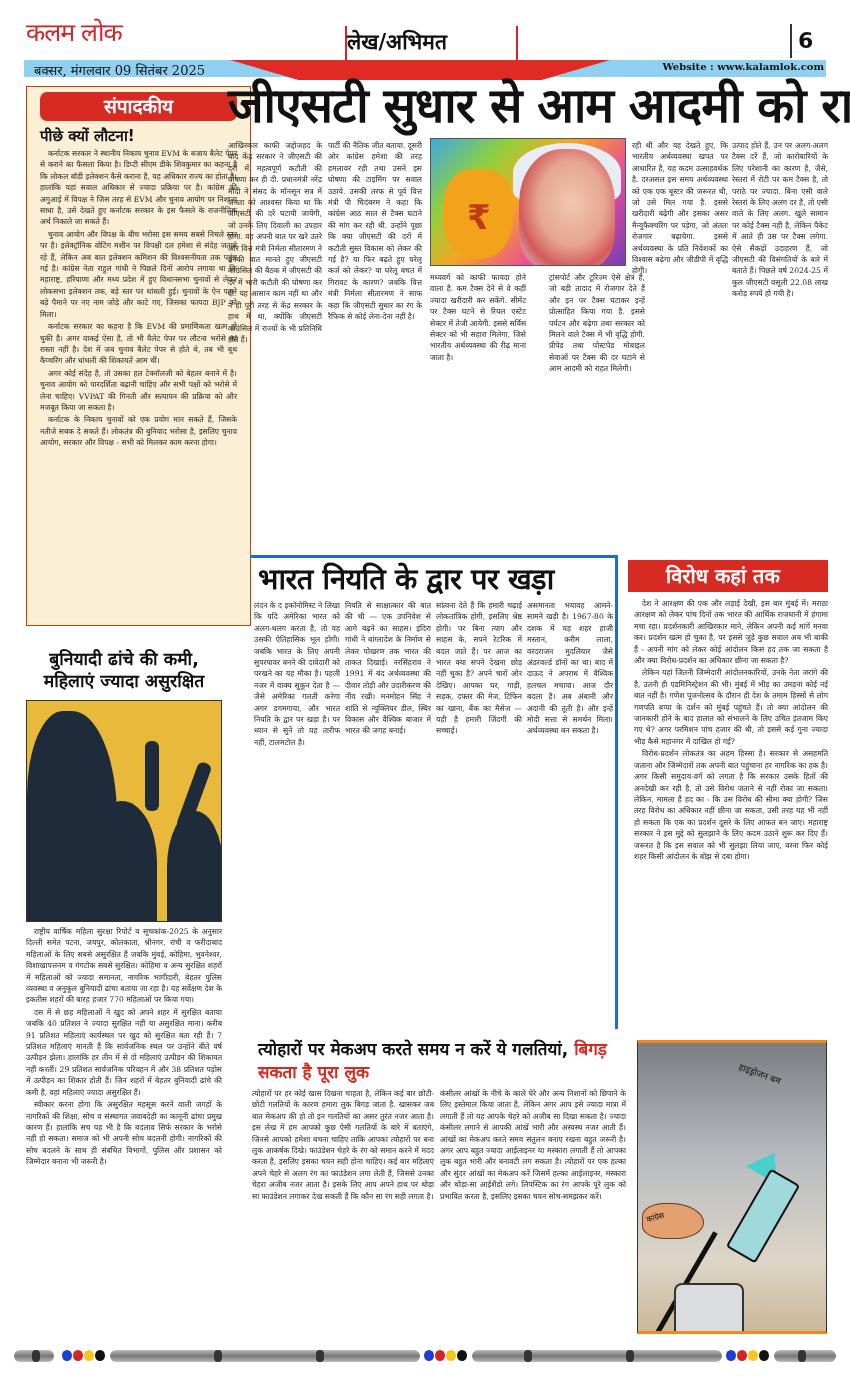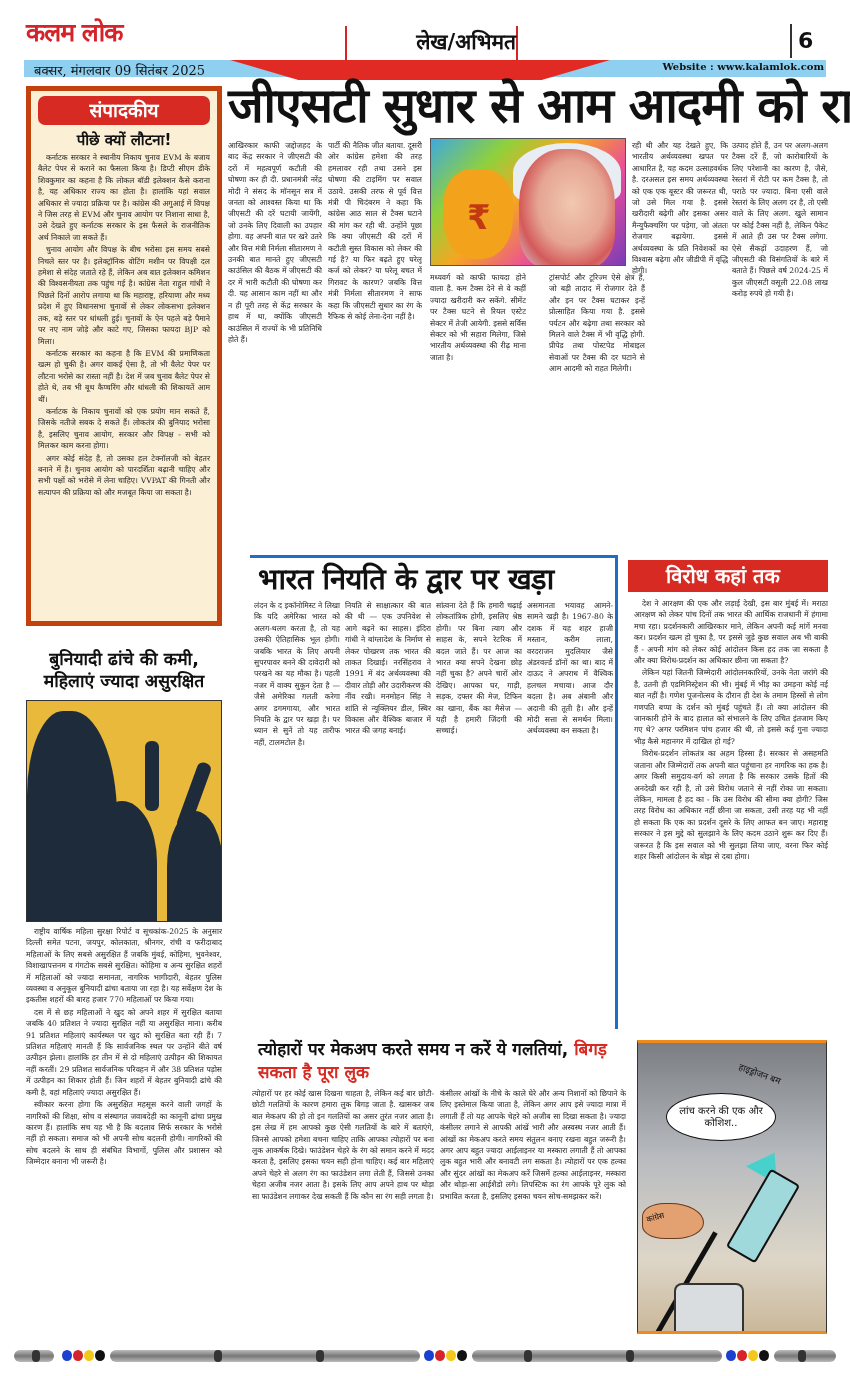--- a/index.html
+++ b/index.html
@@ -1,30 +1,30 @@
 <!DOCTYPE html>
 <html><head>
 <meta charset="utf-8">
 <style>
   *{box-sizing:border-box;margin:0;padding:0}
   html,body{width:850px;height:1376px;background:#fff;overflow:hidden}
   body{font-family:"DejaVu Serif",serif;color:#111;position:relative}
   .abs{position:absolute}
   
-  .brand{left:26px;top:14px;font-family:"DejaVu Sans",sans-serif;font-weight:700;font-size:25px;color:#d4242a;letter-spacing:-1px}
-  .section-box{left:345px;top:26px;width:173px;height:34px;border-left:2px solid #d4242a;border-right:2px solid #d4242a;text-align:right;font-family:"DejaVu Sans",sans-serif;font-weight:900;font-size:21px;line-height:32px}
+  .brand{left:26px;top:14px;font-family:"DejaVu Sans",sans-serif;font-weight:400;font-size:25px;color:#d4242a;letter-spacing:-1px}
+  .section-box{left:345px;top:26px;width:173px;height:34px;border-left:2px solid #d4242a;border-right:2px solid #d4242a;text-align:left;font-family:"DejaVu Sans",sans-serif;font-weight:900;font-size:21px;line-height:32px}
   .pageno{left:790px;top:24px;border-left:2px solid #333;padding-left:6px;font-family:"DejaVu Sans",sans-serif;font-weight:700;font-size:22px;height:34px;line-height:34px}
   .bluebar{left:24px;top:60px;width:802px;height:17px;background:#8fd0f0}
   .redtrap{left:230px;top:60px;width:380px;height:20px;background:#e12a24;clip-path:polygon(0 0,100% 0,82% 100%,18% 100%)}
   .dateline{left:34px;top:61px;font-size:13px;color:#111}
   .website{right:26px;top:61px;font-size:10px;font-weight:700;color:#111}
   
-  .editorial{left:26px;top:86px;width:196px;height:540px;background:#fbf0d5;border:5px solid #c2410c;padding:5px 7px}
+  .editorial{left:26px;top:86px;width:225px;height:540px;background:#fbf0d5;border:1px solid #c2410c;padding:5px 13px}
   .ed-head{background:#d62a22;color:#fff;border-radius:7px;text-align:center;font-family:"DejaVu Sans",sans-serif;font-weight:900;font-size:19px;height:29px;line-height:29px}
-  .ed-sub{text-align:center;font-family:"DejaVu Sans",sans-serif;font-size:15px;font-weight:700;margin:4px 0 3px}
+  .ed-sub{font-family:"DejaVu Sans",sans-serif;font-size:15px;font-weight:700;margin:4px 0 3px}
   .body{font-size:7.6px;line-height:11.4px;text-align:justify;color:#222}
   .body p{text-indent:8px;margin-bottom:1px}
   .col{position:absolute}
   
   .headline{left:228px;top:84px;width:600px;font-family:"DejaVu Sans",sans-serif;font-weight:900;font-size:48px;letter-spacing:-1px;line-height:42px;white-space:nowrap}
   .photo1{left:430px;top:138px;width:196px;height:128px;border:1px solid #555;overflow:hidden;background:linear-gradient(135deg,#3fa9e0 0%,#8fd13c 25%,#f5a623 45%,#e94c9c 70%,#7a3db5 100%)}
   .moneybag{left:12px;top:30px;width:70px;height:90px;background:#f3a21b;border-radius:40% 40% 45% 45%;}
   .rupee{left:36px;top:58px;font-size:34px;color:#c23a14;font-family:"DejaVu Sans",sans-serif;font-weight:900}
   .face{left:88px;top:10px;width:96px;height:120px;background:radial-gradient(ellipse at 55% 45%,#f2c8b0 0%,#e5a592 45%,#d45a5a 70%,#cfd8e8 100%);border-radius:45% 45% 30% 30%}
   .hair{left:82px;top:4px;width:108px;height:60px;background:#e8ecf3;border-radius:50% 50% 20% 20%}
@@ -68,22 +68,22 @@
 <div class="abs dateline">बक्सर, मंगलवार 09 सितंबर 2025</div>
 <div class="abs website">Website : www.kalamlok.com</div>
 
 <div class="abs editorial">
   <div class="ed-head">संपादकीय</div>
   <div class="ed-sub">पीछे क्यों लौटना!</div>
   <div class="body">
     <p>कर्नाटक सरकार ने स्थानीय निकाय चुनाव EVM के बजाय बैलेट पेपर से कराने का फैसला किया है। डिप्टी सीएम डीके शिवकुमार का कहना है कि लोकल बॉडी इलेक्शन कैसे कराना है, यह अधिकार राज्य का होता है। हालांकि यहां सवाल अधिकार से ज्यादा प्रक्रिया पर है। कांग्रेस की अगुआई में विपक्ष ने जिस तरह से EVM और चुनाव आयोग पर निशाना साधा है, उसे देखते हुए कर्नाटक सरकार के इस फैसले के राजनीतिक अर्थ निकाले जा सकते हैं।</p>
     <p>चुनाव आयोग और विपक्ष के बीच भरोसा इस समय सबसे निचले स्तर पर है। इलेक्ट्रॉनिक वोटिंग मशीन पर विपक्षी दल हमेशा से संदेह जताते रहे हैं, लेकिन अब बात इलेक्शन कमिशन की विश्वसनीयता तक पहुंच गई है। कांग्रेस नेता राहुल गांधी ने पिछले दिनों आरोप लगाया था कि महाराष्ट्र, हरियाणा और मध्य प्रदेश में हुए विधानसभा चुनावों से लेकर लोकसभा इलेक्शन तक, बड़े स्तर पर धांधली हुई। चुनावों के ऐन पहले बड़े पैमाने पर नए नाम जोड़े और काटे गए, जिसका फायदा BJP को मिला।</p>
     <p>कर्नाटक सरकार का कहना है कि EVM की प्रमाणिकता खत्म हो चुकी है। अगर वाकई ऐसा है, तो भी वैलेट पेपर पर लौटना भरोसे का रास्ता नहीं है। देश में जब चुनाव बैलेट पेपर से होते थे, तब भी बूथ कैप्चरिंग और धांधली की शिकायतें आम थीं।</p>
+    <p>अगर कोई संदेह है, तो उसका हल टेक्नॉलजी को बेहतर बनाने में है। चुनाव आयोग को पारदर्शिता बढ़ानी चाहिए और सभी पक्षों को भरोसे में लेना चाहिए। VVPAT की गिनती और सत्यापन की प्रक्रिया को और मजबूत किया जा सकता है।</p>
     <p>कर्नाटक के निकाय चुनावों को एक प्रयोग मान सकते हैं, जिसके नतीजे सबक दे सकते हैं। लोकतंत्र की बुनियाद भरोसा है, इसलिए चुनाव आयोग, सरकार और विपक्ष - सभी को मिलकर काम करना होगा।</p>
-    <p>अगर कोई संदेह है, तो उसका हल टेक्नॉलजी को बेहतर बनाने में है। चुनाव आयोग को पारदर्शिता बढ़ानी चाहिए और सभी पक्षों को भरोसे में लेना चाहिए। VVPAT की गिनती और सत्यापन की प्रक्रिया को और मजबूत किया जा सकता है।</p>
   </div>
 </div>
 
 <div class="abs headline">जीएसटी सुधार से आम आदमी को राहत</div>
 <div class="col body" style="left:228px;top:140px;width:94px;height:408px;overflow:hidden">आखिरकार काफी जद्दोजहद के बाद केंद्र सरकार ने जीएसटी की दरों में महत्वपूर्ण कटौती की घोषणा कर ही दी. प्रधानमंत्री नरेंद्र मोदी ने संसद के मॉनसून सत्र में जनता को आश्वस्त किया था कि जीएसटी की दरें घटायी जायेंगी, जो उनके लिए दिवाली का उपहार होगा. वह अपनी बात पर खरे उतरे और वित्त मंत्री निर्मला सीतारमण ने उनकी बात मानते हुए जीएसटी काउंसिल की बैठक में जीएसटी की दर में भारी कटौती की घोषणा कर दी. यह आसान काम नहीं था और न ही पूरी तरह से केंद्र सरकार के हाथ में था, क्योंकि जीएसटी काउंसिल में राज्यों के भी प्रतिनिधि होते हैं।</div>
 <div class="col body" style="left:328px;top:140px;width:94px;height:408px;overflow:hidden">पार्टी की नैतिक जीत बताया. दूसरी ओर कांग्रेस हमेशा की तरह हमलावर रही तथा उसने इस घोषणा की टाइमिंग पर सवाल उठाये. उसकी तरफ से पूर्व वित्त मंत्री पी चिदंबरम ने कहा कि कांग्रेस आठ साल से टैक्स घटाने की मांग कर रही थी. उन्होंने पूछा कि क्या जीएसटी की दरों में कटौती सुस्त विकास को लेकर की गई है? या फिर बढ़ते हुए घरेलू कर्ज को लेकर? या घरेलू बचत में गिरावट के कारण? जबकि वित्त मंत्री निर्मला सीतारमण ने साफ कहा कि जीएसटी सुधार का रंग के रैफिक से कोई लेना-देना नहीं है।</div>
 <div class="abs photo1">
   <div class="abs moneybag"></div>
   <div class="abs rupee">₹</div>
   <div class="abs hair"></div>
@@ -123,21 +123,20 @@
 </div>
 
 <div class="abs makeup-title">
   <span>त्योहारों पर मेकअप करते समय न करें ये गलतियां,</span>
   <span class="red">बिगड़ सकता है पूरा लुक</span>
 </div>
 <div class="col body" style="left:252px;top:1088px;width:182px;height:250px;overflow:hidden">त्योहारों पर हर कोई खास दिखना चाहता है, लेकिन कई बार छोटी-छोटी गलतियों के कारण हमारा लुक बिगड़ जाता है. खासकर जब बात मेकअप की हो तो इन गलतियों का असर तुरंत नजर आता है। इस लेख में हम आपको कुछ ऐसी गलतियों के बारे में बताएंगे, जिनसे आपको हमेशा बचना चाहिए ताकि आपका त्योहारों पर बना लुक आकर्षक दिखे। फाउंडेशन चेहरे के रंग को समान करने में मदद करता है, इसलिए इसका चयन सही होना चाहिए। कई बार महिलाएं अपने चेहरे से अलग रंग का फाउंडेशन लगा लेती हैं, जिससे उनका चेहरा अजीब नजर आता है। इसके लिए आप अपने हाथ पर थोड़ा सा फाउंडेशन लगाकर देख सकती हैं कि कौन सा रंग सही लगता है।</div>
 <div class="col body" style="left:440px;top:1088px;width:186px;height:250px;overflow:hidden">कंसीलर आंखों के नीचे के काले घेरे और अन्य निशानों को छिपाने के लिए इस्तेमाल किया जाता है, लेकिन अगर आप इसे ज्यादा मात्रा में लगाती हैं तो यह आपके चेहरे को अजीब सा दिखा सकता है। ज्यादा कंसीलर लगाने से आपकी आंखें भारी और अस्वस्थ नजर आती हैं। आंखों का मेकअप करते समय संतुलन बनाए रखना बहुत जरूरी है। अगर आप बहुत ज्यादा आईलाइनर या मस्कारा लगाती हैं तो आपका लुक बहुत भारी और बनावटी लग सकता है। त्योहारों पर एक हल्का और सुंदर आंखों का मेकअप करें जिसमें हल्का आईलाइनर, मस्कारा और थोड़ा-सा आईशैडो लगे। लिपस्टिक का रंग आपके पूरे लुक को प्रभावित करता है, इसलिए इसका चयन सोच-समझकर करें।</div>
 
 <div class="abs cartoon">
-  <div class="abs bubble">लांच करने की एक और कोशिश..</div>
   <div class="abs rocket-label">हाइड्रोजन बम</div>
   <div class="abs stick"></div>
   <div class="abs rocket-tip"></div>
   <div class="abs rocket"></div>
   <div class="abs hand"></div>
   <div class="abs hand-label">कांग्रेस</div>
   <div class="abs jar"></div>
 </div>
 
 <div class="abs footer">

